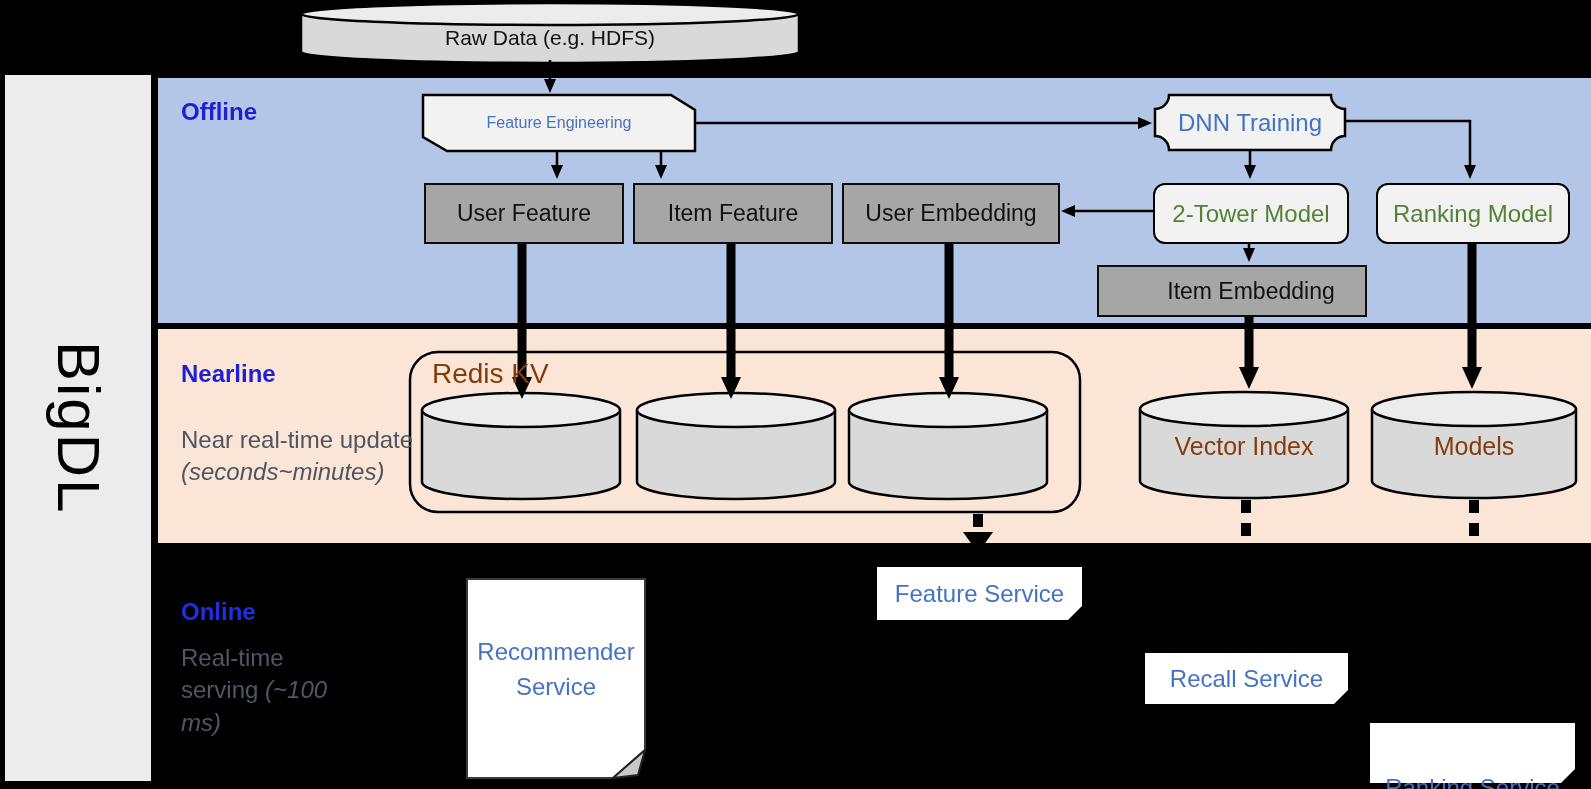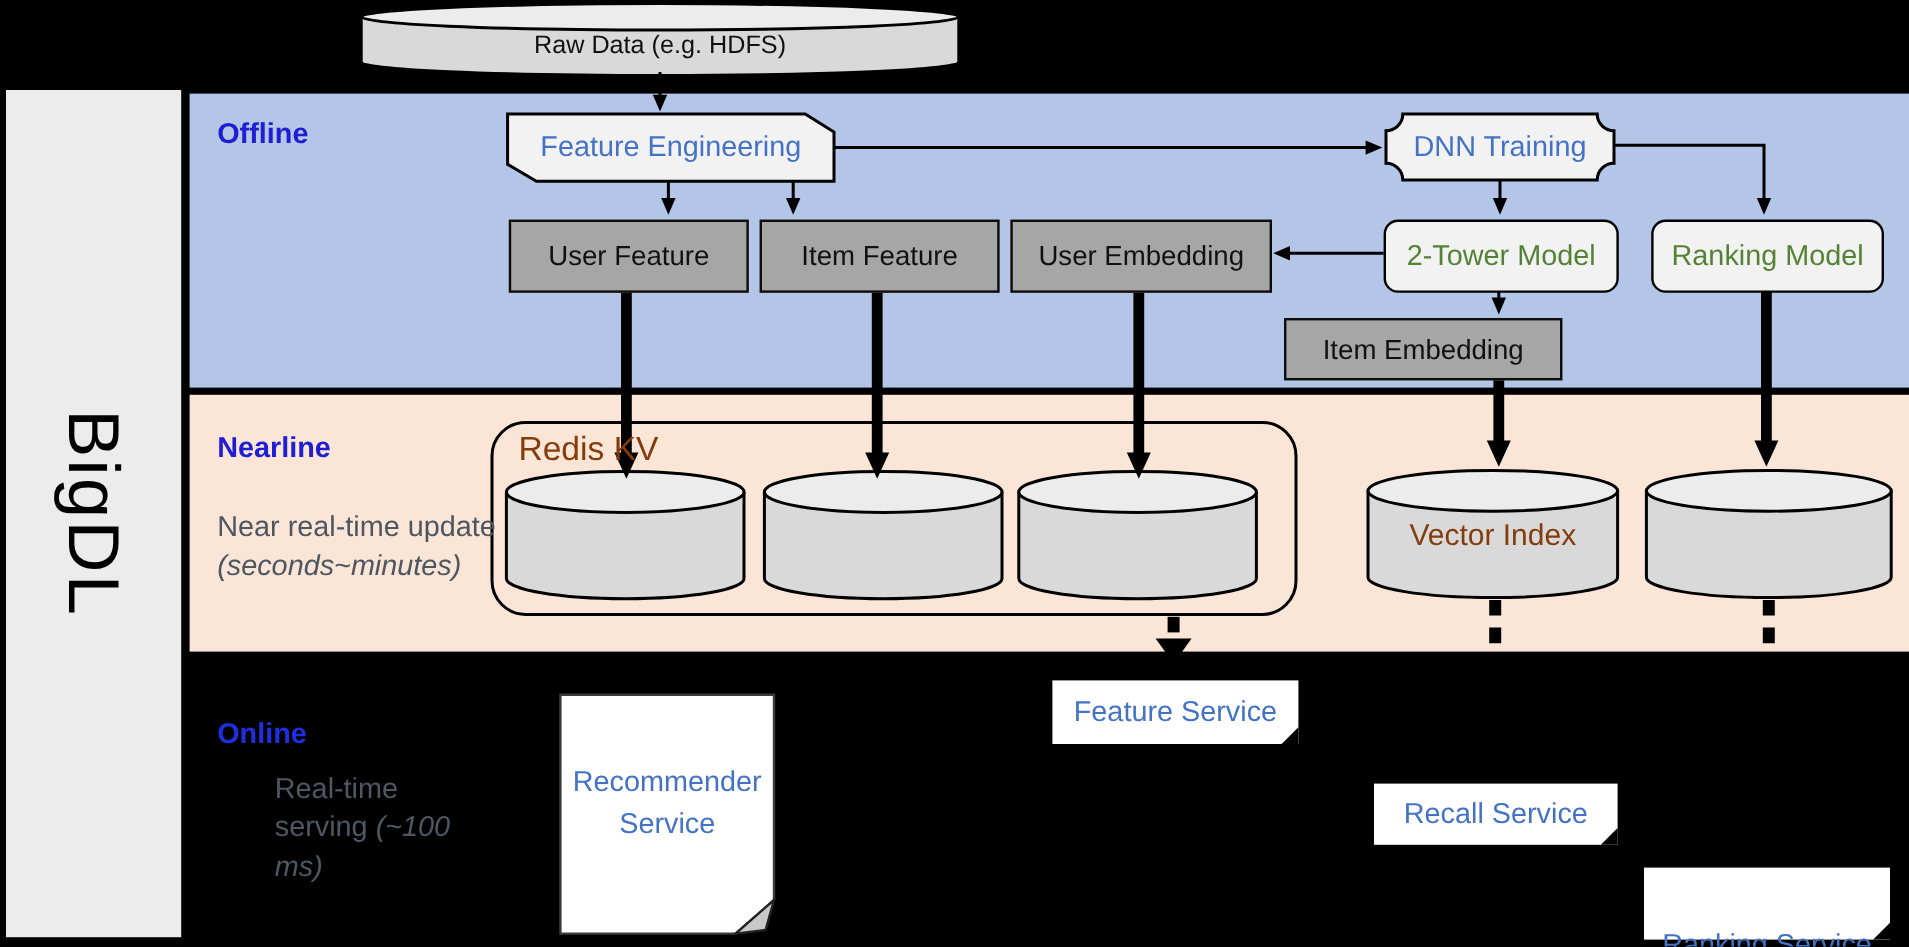--- a/index.html
+++ b/index.html
@@ -121,41 +121,42 @@
     <g>
       <rect x="1370" y="723" width="205" height="60" fill="#fff"></rect>
       <path d="M 1575,769 V 783 H 1561 Z" fill="#000"></path>
     </g>
   </svg>
 
   <div class="label node-dark" style="left:400px;top:24px;width:300px;height:28px;font-size:21px;">Raw Data (e.g. HDFS)</div>
 
   <div class="abs band-title" style="left:181px;top:98px;">Offline</div>
 
-  <div class="label node-blue" style="left:423px;top:95px;width:272px;height:56px;font-size:24px;">Feature Engineering</div>
+  <div class="label node-blue" style="left:423px;top:95px;width:272px;height:56px;font-size:16px;">Feature Engineering</div>
   <div class="label node-blue" style="left:1155px;top:95px;width:190px;height:55px;font-size:24px;">DNN Training</div>
 
   <div class="graybox node-dark" style="left:424px;top:183px;width:196px;height:57px;">User Feature</div>
   <div class="graybox node-dark" style="left:633px;top:183px;width:196px;height:57px;">Item Feature</div>
   <div class="graybox node-dark" style="left:842px;top:183px;width:214px;height:57px;">User Embedding</div>
   <div class="roundbox node-green" style="left:1153px;top:183px;width:192px;height:57px;">2-Tower Model</div>
   <div class="roundbox node-green" style="left:1376px;top:183px;width:190px;height:57px;">Ranking Model</div>
-  <div class="graybox node-dark" style="left:1070px;top:265px;width:228px;height:48px;">Item Embedding</div>
+  <div class="graybox node-dark" style="left:1097px;top:265px;width:228px;height:48px;padding-left:38px;">Item Embedding</div>
 
   <div class="abs band-title" style="left:181px;top:360px;">Nearline</div>
   <div class="abs band-desc" style="left:181px;top:424px;width:256px;">
     <span>Near real-time update</span>
     <span class="note">(seconds~minutes)</span>
   </div>
 
   <div class="abs node-brown" style="left:432px;top:358px;font-size:28px;">Redis KV</div>
   <div class="label node-brown" style="left:1140px;top:428px;width:208px;height:36px;font-size:25px;">Vector Index</div>
+  <div class="label node-brown" style="left:1372px;top:428px;width:204px;height:36px;font-size:25px;">Models</div>
 
   <div class="abs band-title" id="online-title" style="left:181px;top:598px;">Online</div>
-  <div class="abs band-desc" id="online-desc" style="left:181px;top:642px;width:170px;margin-left:48px;">
+  <div class="abs band-desc" id="online-desc" style="left:181px;top:642px;width:170px;">
     <span>Real-time serving</span>
     <span class="note">(~100 ms)</span>
   </div>
 
   <div class="label node-blue" style="left:472px;top:625px;width:168px;height:90px;font-size:24px;line-height:1.45;">Recommender Service</div>
   <div class="label node-blue" style="left:877px;top:567px;width:205px;height:53px;font-size:24px;">Feature Service</div>
   <div class="label node-blue" style="left:1145px;top:653px;width:203px;height:51px;font-size:24px;">Recall Service</div>
   <div class="label node-blue" style="left:1370px;top:752px;width:205px;height:72px;font-size:24px;">Ranking Service</div>
 
 </div>

